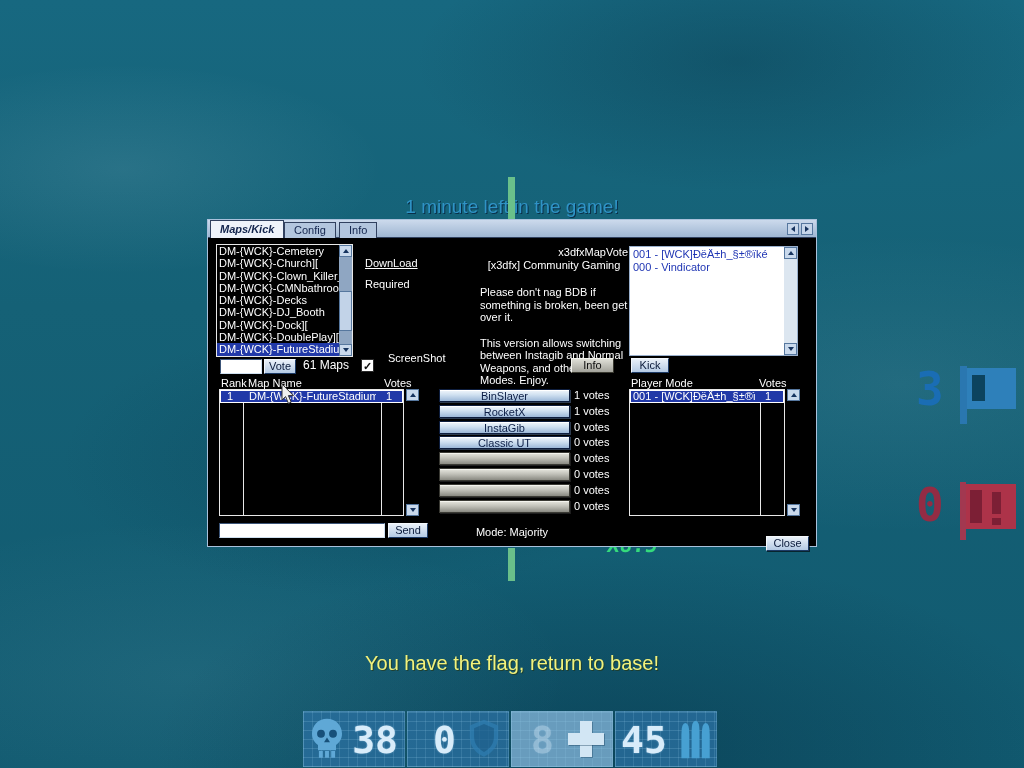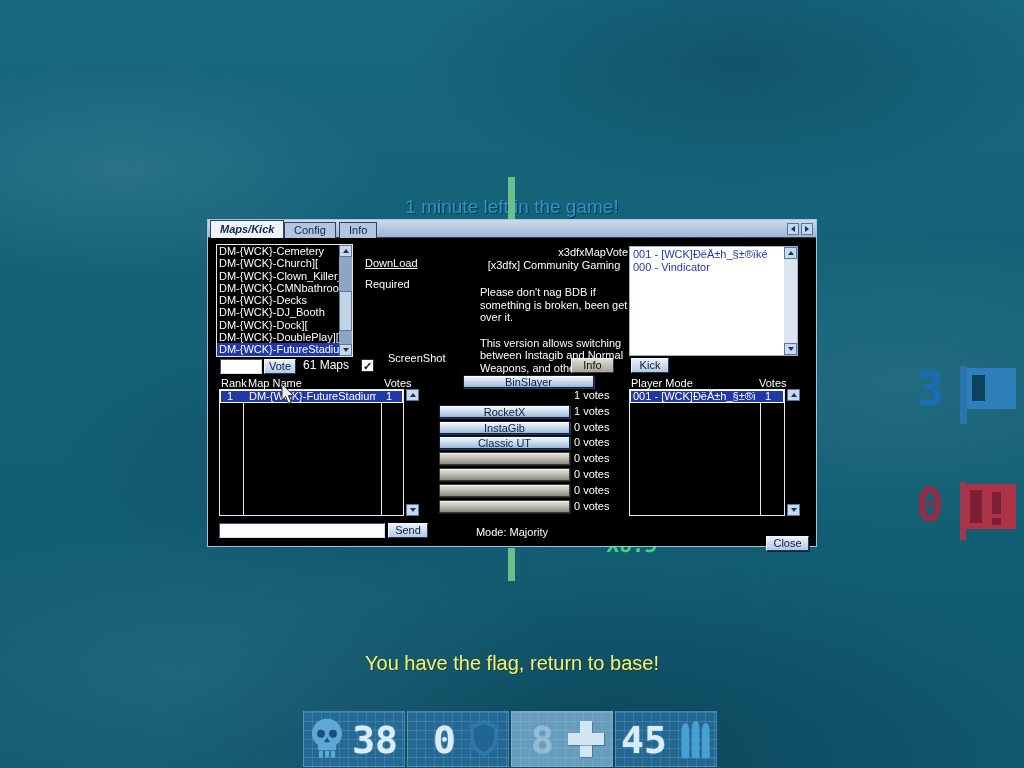--- a/index.html
+++ b/index.html
@@ -279,21 +279,21 @@
     </div>
     <div class="sb dark" style="left:198px; top:169px; bottom:auto; right:auto; height:127px; position:absolute;">
       <div class="sb-btn" style="top:0;">
           <span class="tri tri-up"></span>
         </div>
       <div class="sb-btn" style="bottom:0;">
           <span class="tri tri-down"></span>
         </div>
     </div>
 
-    <div class="mode-btn" style="top:155px;margin-left:24px;">BinSlayer</div>
+    <div class="mode-btn" style="top:169px;">BinSlayer</div>
     <div class="mode-btn" style="top:185px;">RocketX</div>
     <div class="mode-btn" style="top:201px;">InstaGib</div>
     <div class="mode-btn" style="top:216px;">Classic UT</div>
     <div class="mode-btn empty" style="top:232px;"></div>
     <div class="mode-btn empty" style="top:248px;"></div>
     <div class="mode-btn empty" style="top:264px;"></div>
     <div class="mode-btn empty" style="top:280px;"></div>
     <div class="mode-votes" style="top:169px;">1 votes</div>
     <div class="mode-votes" style="top:185px;">1 votes</div>
     <div class="mode-votes" style="top:201px;">0 votes</div>

